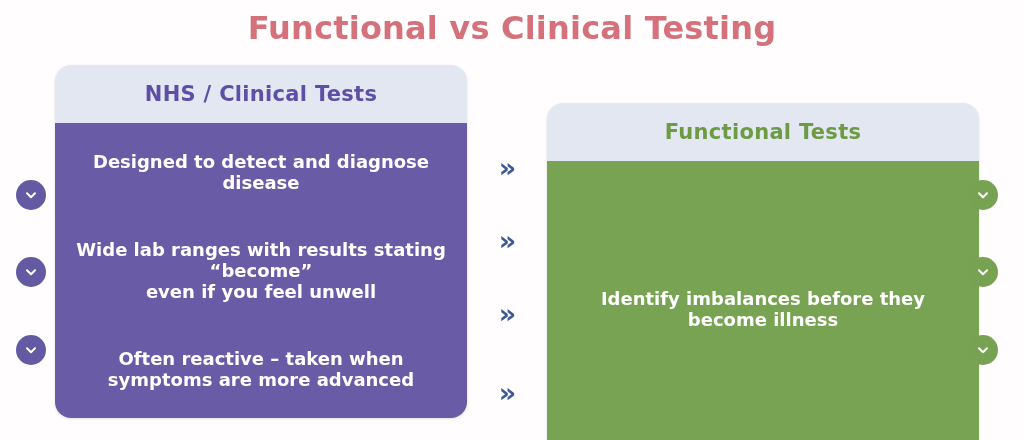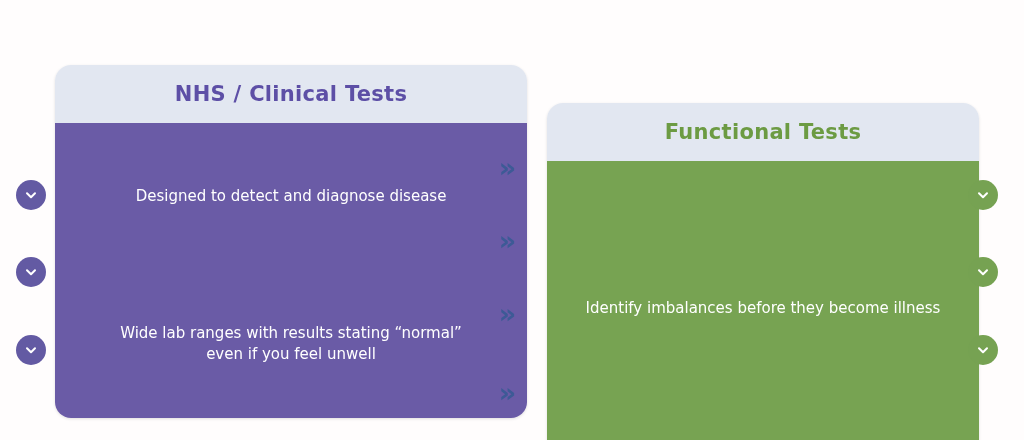--- a/index.html
+++ b/index.html
@@ -40,21 +40,21 @@
 
   
   .panel {
     position: absolute;
     top: 65px;
     height: 353px;
     border-radius: 16px;
     overflow: hidden;
     box-shadow: 0 1px 3px rgba(0,0,0,0.12);
   }
-  .panel-left  { left: 55px;  width: 472px; }
+  .panel-left  { left: 55px;  width: 412px; }
   .panel-right { left: 547px; width: 432px; margin-top: 38px; }
 
   .panel-header {
     height: 58px;
     background: #e2e7f1;
     display: flex;
     align-items: center;
     justify-content: center;
   }
   .panel-header-text {
@@ -78,22 +78,22 @@
   .row {
     flex: 1 1 0;
     display: flex;
     align-items: center;
     justify-content: center;
     padding: 0 14px;
     box-sizing: border-box;
   }
   .row-text {
     color: #ffffff;
-    font-size: 15px;
-    font-weight: normal;
+    font-size: 18px;
+    font-weight: bold;
     text-align: center;
     line-height: 21px;
     white-space: pre-line;
   }
 
   
   .chevron-col {
     position: absolute;
     left: 487px;
     top: 123px;
@@ -132,32 +132,37 @@
 
   .c-y0 { top: 180px; }
   .c-y1 { top: 257px; }
   .c-y2 { top: 335px; }
 </style>
 </head>
 <body>
 
 <div id="infographic">
 
+  <div class="title">Functional vs Clinical Testing</div>
 
   <div class="panel panel-left">
     <div class="panel-header">
       <span class="panel-header-text hdr-purple">NHS / Clinical Tests</span>
     </div>
     <div class="panel-body body-purple">
       <div class="row">
         <span class="row-text">Designed to detect and diagnose disease</span>
       </div>
       <div class="row">
-        <span class="row-text">Wide lab ranges with results stating “normal”
+        <span class="row-text">Wide lab ranges with results stating “become”
 even if you feel unwell</span>
+      </div>
+      <div class="row">
+        <span class="row-text">Often reactive – taken when
+symptoms are more advanced</span>
       </div>
     </div>
   </div>
 
   <div class="chevron-col">
     <div class="chev chev-0">»</div>
     <div class="chev chev-1">»</div>
     <div class="chev chev-2">»</div>
     <div class="chev chev-3">»</div>
   </div>

